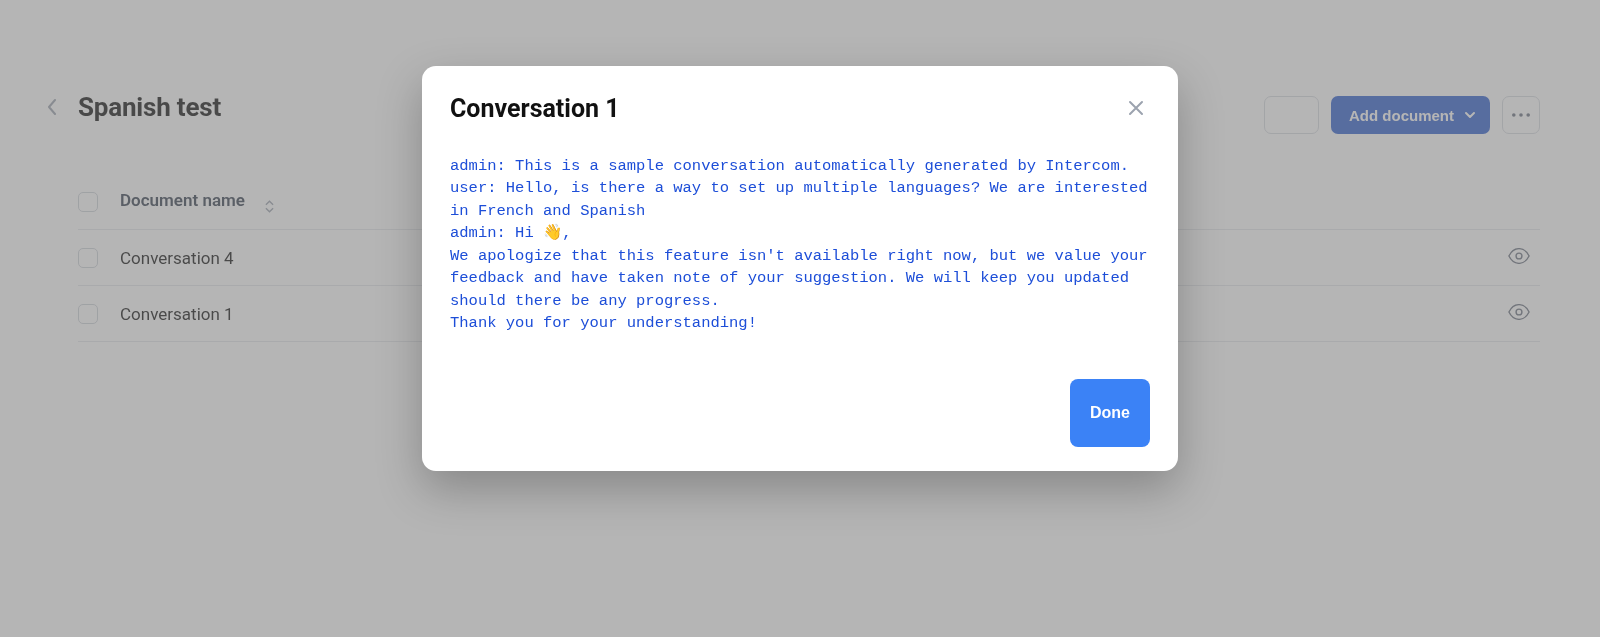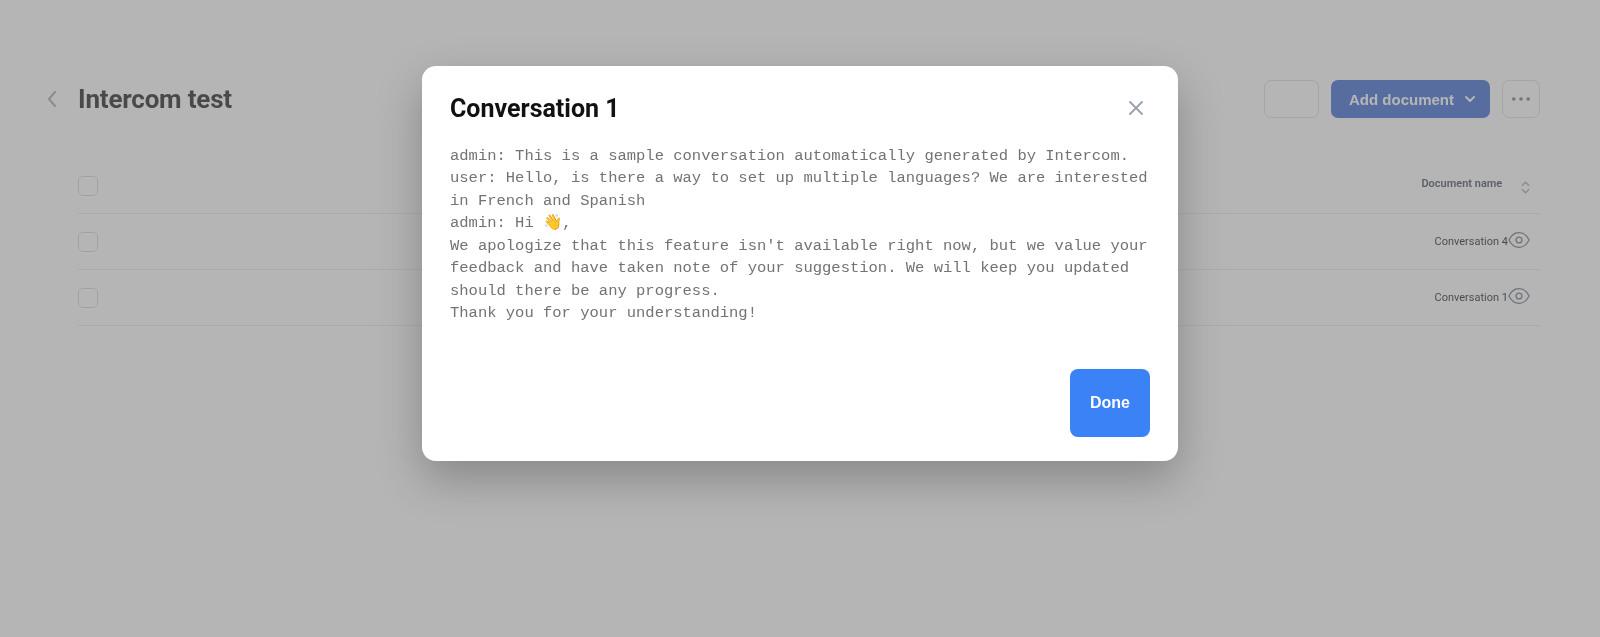--- a/index.html
+++ b/index.html
@@ -42,20 +42,21 @@
     font-size: 26px;
     font-weight: 700;
     letter-spacing: -0.2px;
   }
 
   .header-right {
     margin-left: auto;
     display: flex;
     align-items: center;
     gap: 12px;
+    margin-top: 16px;
   }
 
   .search-box {
     width: 55px;
     height: 38px;
     border: 1px solid #d7dbe0;
     border-radius: 7px;
     background: #fff;
   }
 
@@ -101,21 +102,21 @@
   }
   .thead-row { font-weight: 600; color: #374151; }
   .cb {
     width: 20px; height: 20px;
     border: 1.5px solid #cfd4da;
     border-radius: 5px;
     margin-right: 22px;
     cursor: pointer;
     background: #fff;
   }
-  .col-name { flex: 1; font-size: 11px; text-align: right; }
+  .col-name { flex: 1; font-size: 17px; }
   .sort-icon { color: #9ca3af; margin-left: 16px; display:inline-flex; flex-direction:column; gap:1px;}
   .sort-icon svg { width:9px; height:6px; display:block;}
   .row-actions { margin-left:auto; display:flex; align-items:center; gap:10px; color:#6b7280;}
   .eye svg { width:22px; height:16px; }
 
   
   .mask {
     position: absolute;
     inset: 0;
     background: rgba(120,120,120,0.55);
@@ -147,25 +148,25 @@
     margin-left: auto;
     width: 28px; height: 28px;
     color: #9ca3af;
     display:flex; align-items:center; justify-content:center;
     cursor: pointer;
     border-radius: 6px;
   }
   .close-btn svg { width:16px; height:16px; }
 
   .modal-body {
-    margin-top: 22px;
+    margin-top: 32px;
     font-family: ui-monospace, SFMono-Regular, Menlo, Consolas, "Liberation Mono", monospace;
     font-size: 15.5px;
     line-height: 1.45;
-    color: #737373;
+    color: #1d4ed8;
     white-space: pre-wrap;
     word-break: break-word;
   }
 
   .modal-footer {
     margin-top: 44px;
     display: flex;
     justify-content: flex-end;
   }
   .done-btn {
@@ -183,21 +184,21 @@
 <body>
 
 <div class="page">
 
   <div class="header">
     <div class="back-chevron">
       <svg viewBox="0 0 10 16">
         <path d="M8 1 L2 8 L8 15" fill="none" stroke="currentColor" stroke-width="2" stroke-linecap="round" stroke-linejoin="round"></path>
       </svg>
     </div>
-    <h1 class="page-title">Intercom test</h1>
+    <h1 class="page-title">Spanish test</h1>
 
     <div class="header-right">
       <div class="search-box"></div>
       <button class="add-doc-btn">
         <span>Add document</span>
         <svg class="chev" viewBox="0 0 12 12">
           <path d="M2 4 L6 8 L10 4" fill="none" stroke="currentColor" stroke-width="2" stroke-linecap="round" stroke-linejoin="round"></path>
         </svg>
       </button>
       <div class="more-btn">

